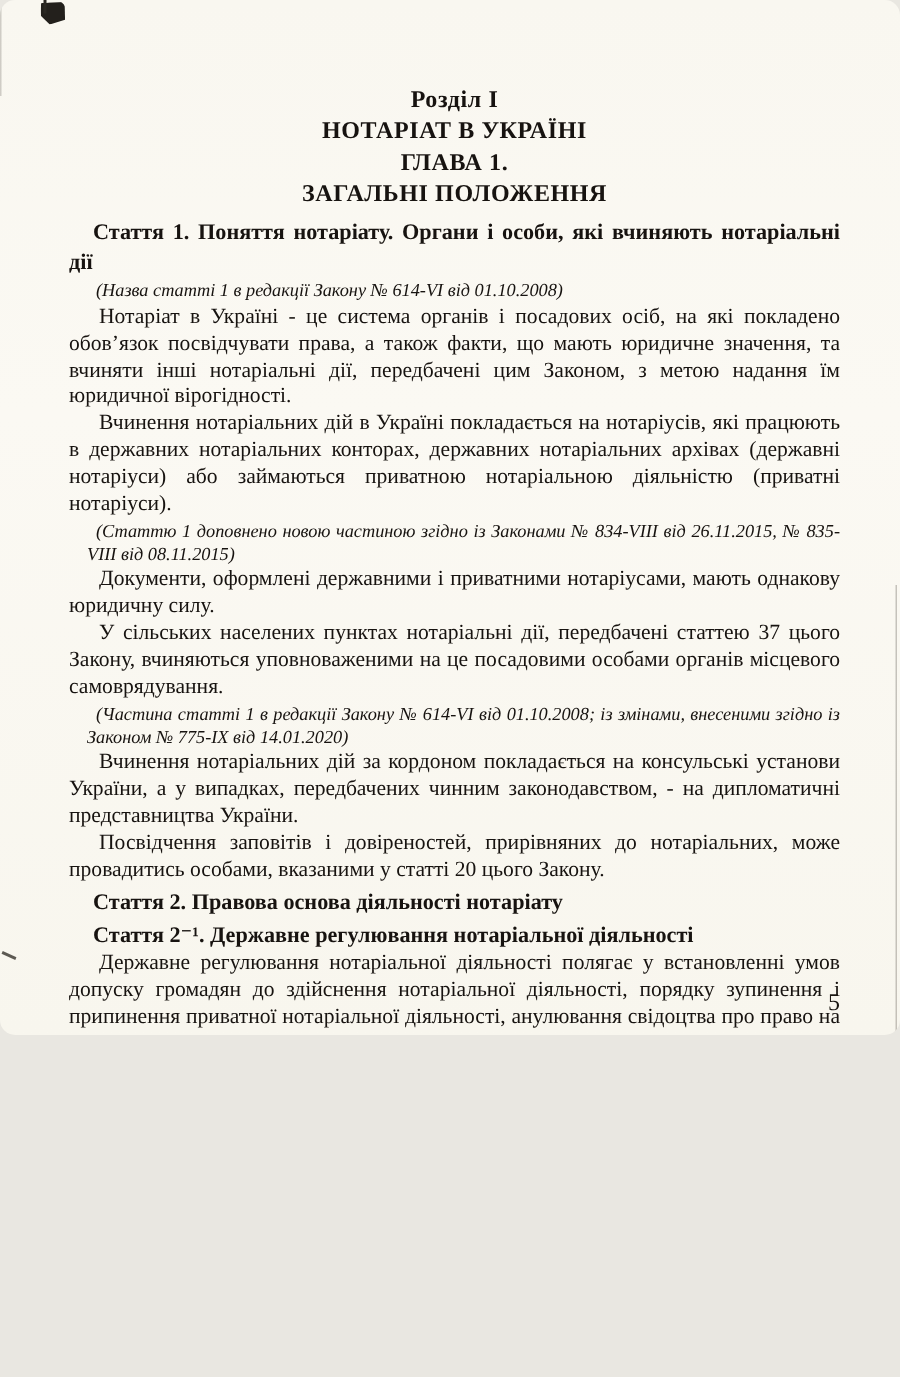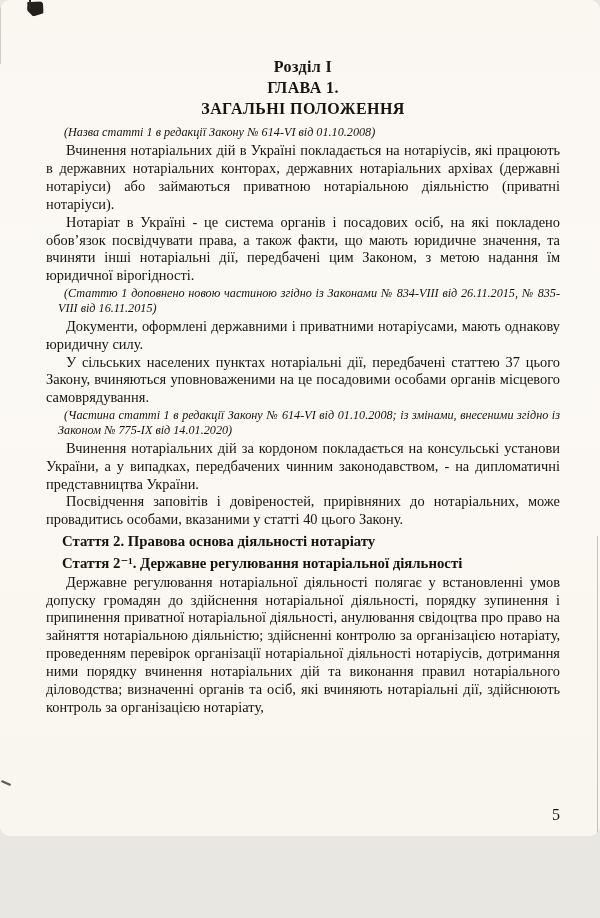--- a/index.html
+++ b/index.html
@@ -3,21 +3,21 @@
 <meta charset="utf-8">
 <style>
   html, body {
     margin: 0;
     padding: 0;
     background: #e9e7e1;
   }
   .page {
     position: relative;
     width: 600px;
-    height: 836px;
+    height: 690px;
     margin: 0 auto;
     background: #faf8f1;
     background-image: linear-gradient(180deg, #f9f7f0 0%, #fbf9f3 40%, #f8f6ee 100%);
     overflow: hidden;
     font-family: "Liberation Serif", "DejaVu Serif", serif;
     color: #171310;
     border-radius: 10px;
   }
   .text-area {
     position: absolute;
@@ -118,33 +118,35 @@
   <div class="mark-tl"></div>
   <div class="mark-tl-tail"></div>
   <div class="mark-bl"></div>
   <div class="edge-right"></div>
   <div class="edge-left-top"></div>
 
   <div class="text-area">
 
     <div class="doc-header">
       <p class="h-line">Розділ I</p>
+      <p class="h-line">НОТАРІАТ В УКРАЇНІ</p>
       <p class="h-line">ГЛАВА 1.</p>
       <p class="h-line">ЗАГАЛЬНІ ПОЛОЖЕННЯ</p>
     </div>
 
+    <p class="article-heading">Стаття 1. Поняття нотаріату. Органи і особи, які вчиняють нотаріальні дії</p>
     <p class="note">(Назва статті 1 в редакції Закону № 614-VI від 01.10.2008)</p>
+    <p class="para">Нотаріат в Україні - це система органів і посадових осіб, на які покладено обов’язок посвідчувати права, а також факти, що мають юридичне значення, та вчиняти інші нотаріальні дії, передбачені цим Законом, з метою надання їм юридичної вірогідності.</p>
     <p class="para">Вчинення нотаріальних дій в Україні покладається на нотаріусів, які працюють в державних нотаріальних конторах, державних нотаріальних архівах (державні нотаріуси) або займаються приватною нотаріальною діяльністю (приватні нотаріуси).</p>
-    <p class="para">Нотаріат в Україні - це система органів і посадових осіб, на які покладено обов’язок посвідчувати права, а також факти, що мають юридичне значення, та вчиняти інші нотаріальні дії, передбачені цим Законом, з метою надання їм юридичної вірогідності.</p>
-    <p class="note">(Статтю 1 доповнено новою частиною згідно із Законами № 834-VIII від 26.11.2015, № 835-VIII від 16.11.2015)</p>
+    <p class="note">(Статтю 1 доповнено новою частиною згідно із Законами № 834-VIII від 26.11.2015, № 835-VIII від 08.11.2015)</p>
     <p class="para">Документи, оформлені державними і приватними нотаріусами, мають однакову юридичну силу.</p>
     <p class="para">У сільських населених пунктах нотаріальні дії, передбачені статтею 37 цього Закону, вчиняються уповноваженими на це посадовими особами органів місцевого самоврядування.</p>
     <p class="note">(Частина статті 1 в редакції Закону № 614-VI від 01.10.2008; із змінами, внесеними згідно із Законом № 775-IX від 14.01.2020)</p>
     <p class="para">Вчинення нотаріальних дій за кордоном покладається на консульські установи України, а у випадках, передбачених чинним законодавством, - на дипломатичні представництва України.</p>
-    <p class="para">Посвідчення заповітів і довіреностей, прирівняних до нотаріальних, може провадитись особами, вказаними у статті 40 цього Закону.</p>
+    <p class="para">Посвідчення заповітів і довіреностей, прирівняних до нотаріальних, може провадитись особами, вказаними у статті 20 цього Закону.</p>
     <p class="article-heading">Стаття 2. Правова основа діяльності нотаріату</p>
     <p class="article-heading">Стаття 2⁻¹. Державне регулювання нотаріальної діяльності</p>
     <p class="para">Державне регулювання нотаріальної діяльності полягає у встановленні умов допуску громадян до здійснення нотаріальної діяльності, порядку зупинення і припинення приватної нотаріальної діяльності, анулювання свідоцтва про право на зайняття нотаріальною діяльністю; здійсненні контролю за організацією нотаріату, проведенням перевірок організації нотаріальної діяльності нотаріусів, дотримання ними порядку вчинення нотаріальних дій та виконання правил нотаріального діловодства; визначенні органів та осіб, які вчиняють нотаріальні дії, здійснюють контроль за організацією нотаріату,</p>
 
   </div>
 
   <div class="page-number">5</div>
 
 </div>
 

